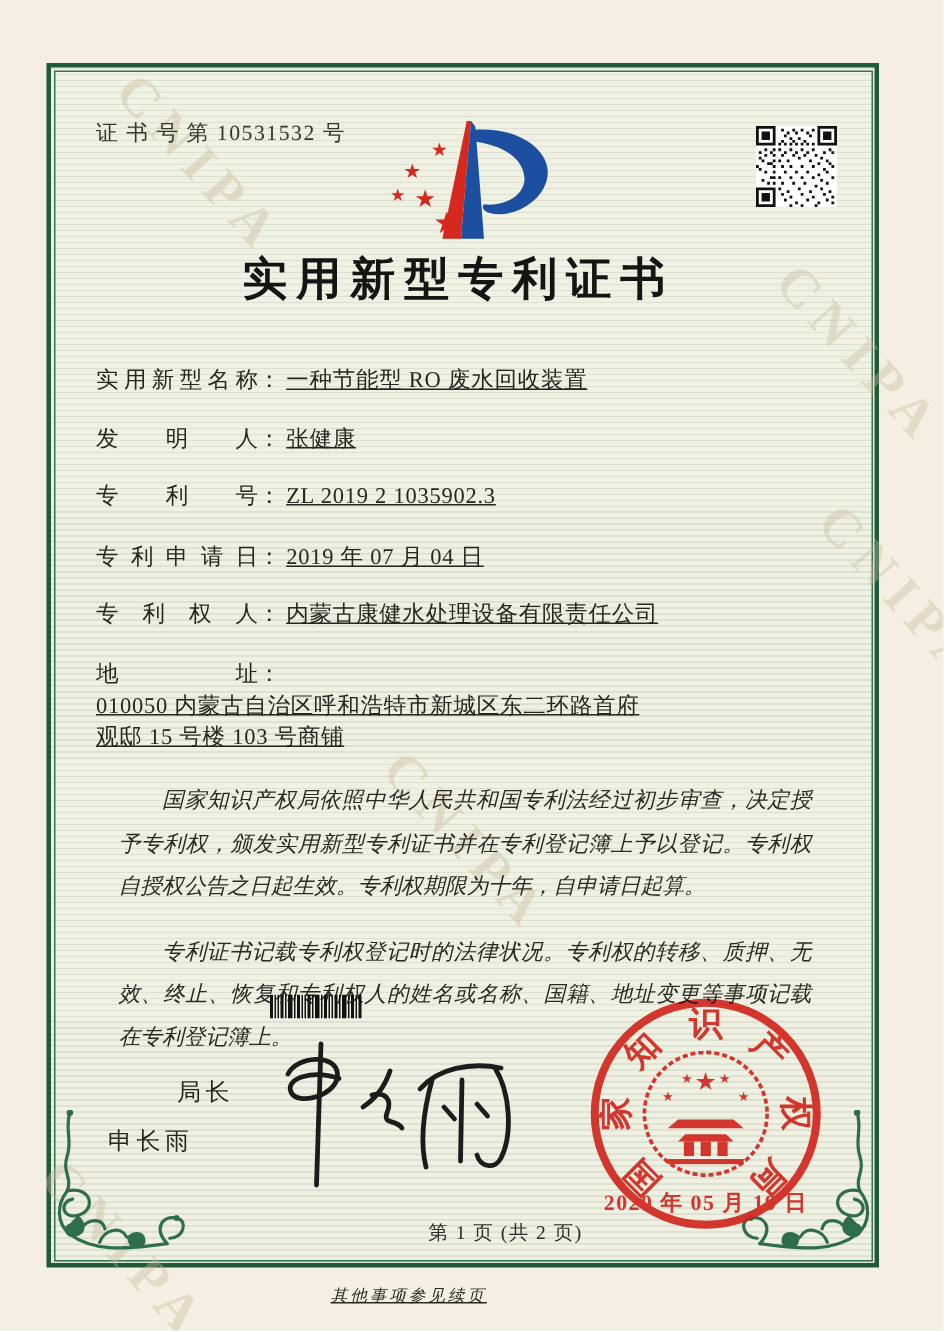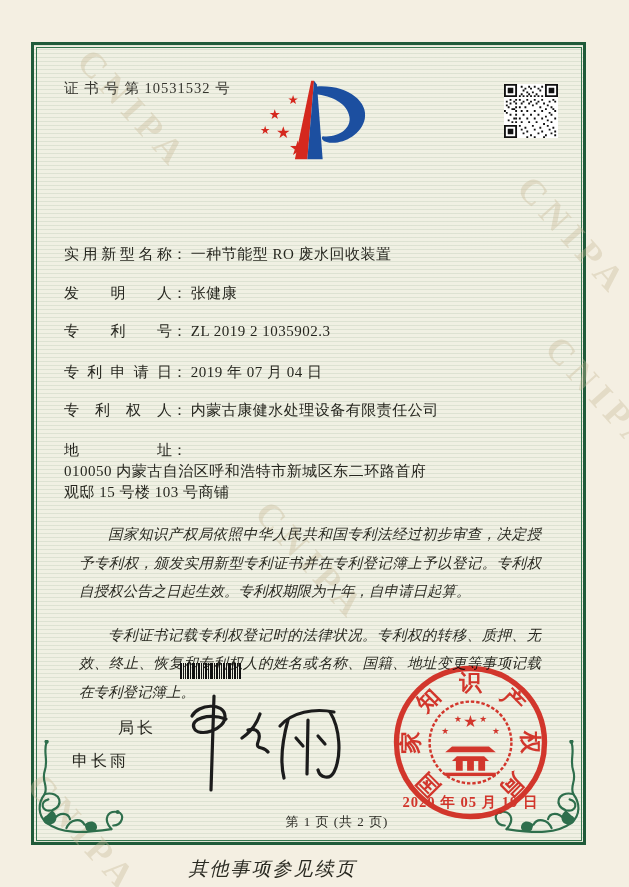--- a/index.html
+++ b/index.html
@@ -41,39 +41,39 @@
     position:absolute;left:31px;top:166px;width:549px;
     text-align:center;font-size:30px;font-weight:bold;
     letter-spacing:6px;color:#141414;
   }
   .frow{position:absolute;left:64px;width:492px;font-size:15px;line-height:21px;}
   .flabel{
     display:inline-block;width:108px;vertical-align:top;
     text-align:justify;text-align-last:justify;text-justify:inter-character;
   }
   .fcolon{display:inline-block;vertical-align:top;}
-  .fvalue{display:inline-block;vertical-align:top;max-width:372px;letter-spacing:.5px;}
+  .fvalue{display:inline-block;vertical-align:top;max-width:372px;letter-spacing:.5px;text-decoration:underline;}
   .grant2{position:absolute;left:288px;top:0;white-space:nowrap;}
   .grant2 .flabel{width:92px;}
   .paras{
     position:absolute;left:64px;top:505px;width:492px;
     font-size:14.5px;line-height:28.5px;text-align:justify;
     font-style:italic;color:#2a2a22;
   }
   .paras p{margin:15px;text-indent:2em;}
   .barcode{position:absolute;left:180px;top:663px;}
   .sig-title{position:absolute;left:72px;top:718px;font-size:16px;letter-spacing:3px;margin-left:46px;}
   .sig-name{position:absolute;left:72px;top:751px;font-size:16px;letter-spacing:3px;}
   .signature{position:absolute;left:168px;top:686px;}
   .seal{position:absolute;left:378px;top:650px;mix-blend-mode:multiply;}
   .seal-char{font-size:23px;font-weight:bold;text-anchor:middle;fill:var(--seal-red,#d0271d);}
   .seal-star{text-anchor:middle;fill:var(--seal-red,#d0271d);}
   .seal-date{font-size:15px;font-weight:bold;text-anchor:middle;letter-spacing:1px;fill:var(--seal-red,#d0271d);}
   .page-info{position:absolute;left:31px;top:813px;width:612px;text-align:center;font-size:13px;letter-spacing:1px;color:#2c2c26;font-family:Liberation Serif, serif;}
-  .footer-note{position:absolute;left:0;top:856px;width:545px;text-align:center;font-size:19px;letter-spacing:2px;font-style:italic;color:#2a2a22;}
+  .footer-note{position:absolute;left:0;top:856px;width:545px;text-align:center;font-size:11px;letter-spacing:2px;font-style:italic;color:#2a2a22;text-decoration:underline;}
   .orn{position:absolute;z-index:2;}
   .orn-left{left:34px;top:740px;}
   .orn-right{left:494px;top:740px;transform:scaleX(-1);}
   .logo-star{fill:var(--logo-red,#d5281e);text-anchor:middle;}
 </style>
 </head>
 <body>
 
 <div class="page">
 
@@ -137,20 +137,21 @@
         <path d="M8 6h1v1h-1z M10 6h1v1h-1z M12 6h1v1h-1z M14 6h1v1h-1z M16 6h1v1h-1z M18 6h1v1h-1z M20 6h1v1h-1z M6 8h1v1h-1z M6 10h1v1h-1z M6 12h1v1h-1z M6 14h1v1h-1z M6 16h1v1h-1z M6 18h1v1h-1z M6 20h1v1h-1z"></path>
         <path d="M9 1h1v1h-1z M11 2h1v1h-1z M13 1h1v1h-1z M10 3h1v1h-1z M12 4h1v1h-1z M9 5h1v1h-1z M14 2h1v1h-1z M16 1h1v1h-1z M18 2h1v1h-1z M15 4h1v1h-1z M17 5h1v1h-1z M19 3h1v1h-1z M20 1h1v1h-1z M13 5h1v1h-1z M1 9h1v1h-1z M3 10h1v1h-1z M5 9h1v1h-1z M2 12h1v1h-1z M4 13h1v1h-1z M1 15h1v1h-1z M3 16h1v1h-1z M5 18h1v1h-1z M2 19h1v1h-1z M4 20h1v1h-1z M1 11h1v1h-1z M0 14h1v1h-1z M3 8h1v1h-1z M5 13h1v1h-1z"></path>
         <path d="M8 8h1v1h-1z M10 9h1v1h-1z M12 8h1v1h-1z M14 9h1v1h-1z M16 8h1v1h-1z M18 9h1v1h-1z M20 8h1v1h-1z M9 10h1v1h-1z M13 10h1v1h-1z M17 10h1v1h-1z M21 10h1v1h-1z M24 9h1v1h-1z M26 8h1v1h-1z M23 11h1v1h-1z M27 9h1v1h-1z M25 12h1v1h-1z"></path>
         <path d="M8 12h1v1h-1z M11 12h1v1h-1z M15 11h1v1h-1z M19 12h1v1h-1z M22 13h1v1h-1z M26 13h1v1h-1z M9 14h1v1h-1z M12 14h1v1h-1z M16 14h1v1h-1z M20 14h1v1h-1z M24 15h1v1h-1z M27 14h1v1h-1z"></path>
         <path d="M10 16h1v1h-1z M14 16h1v1h-1z M18 16h1v1h-1z M22 17h1v1h-1z M25 16h1v1h-1z M8 18h1v1h-1z M12 18h1v1h-1z M16 18h1v1h-1z M20 18h1v1h-1z M23 19h1v1h-1z M27 18h1v1h-1z"></path>
         <path d="M9 20h1v1h-1z M13 20h1v1h-1z M17 20h1v1h-1z M21 21h1v1h-1z M25 20h1v1h-1z M8 22h1v1h-1z M11 23h1v1h-1z M15 22h1v1h-1z M19 23h1v1h-1z M23 22h1v1h-1z M26 23h1v1h-1z"></path>
         <path d="M9 24h1v1h-1z M12 25h1v1h-1z M16 24h1v1h-1z M20 25h1v1h-1z M24 24h1v1h-1z M27 25h1v1h-1z M10 26h1v1h-1z M14 27h1v1h-1z M18 26h1v1h-1z M22 27h1v1h-1z M25 26h1v1h-1z M27 27h1v1h-1z M12 28h1v1h-1z M16 28h1v1h-1z M21 28h1v1h-1z"></path>
       </g>
     </svg>
 
+    <div class="title">实用新型专利证书</div>
 
     <div class="frow" style="top:244px">
       <span class="flabel">实用新型名称</span><span class="fcolon">：</span>
       <span class="fvalue">一种节能型 RO 废水回收装置</span>
     </div>
     <div class="frow" style="top:283px">
       <span class="flabel">发明人</span><span class="fcolon">：</span>
       <span class="fvalue">张健康</span>
     </div>
     <div class="frow" style="top:321px">

